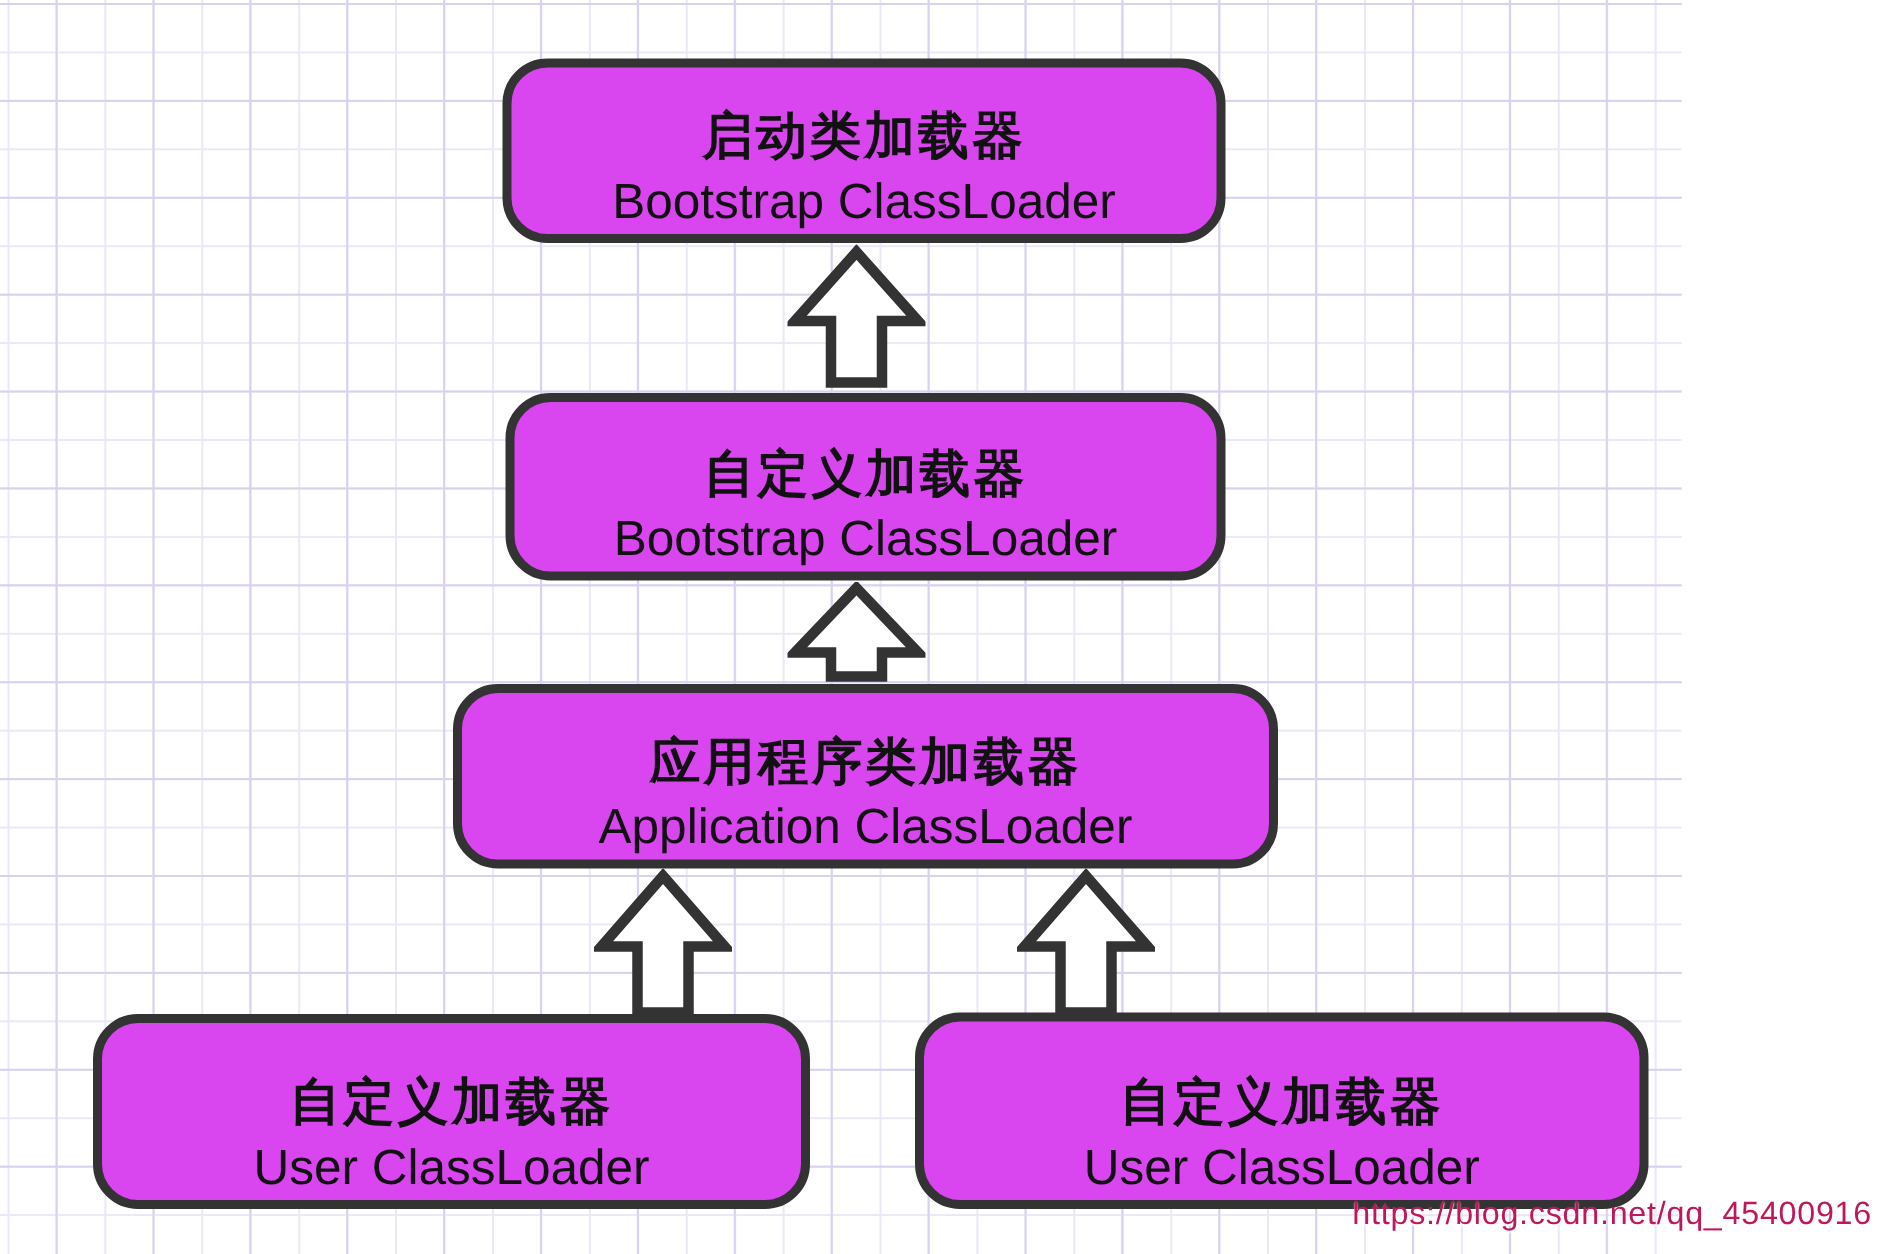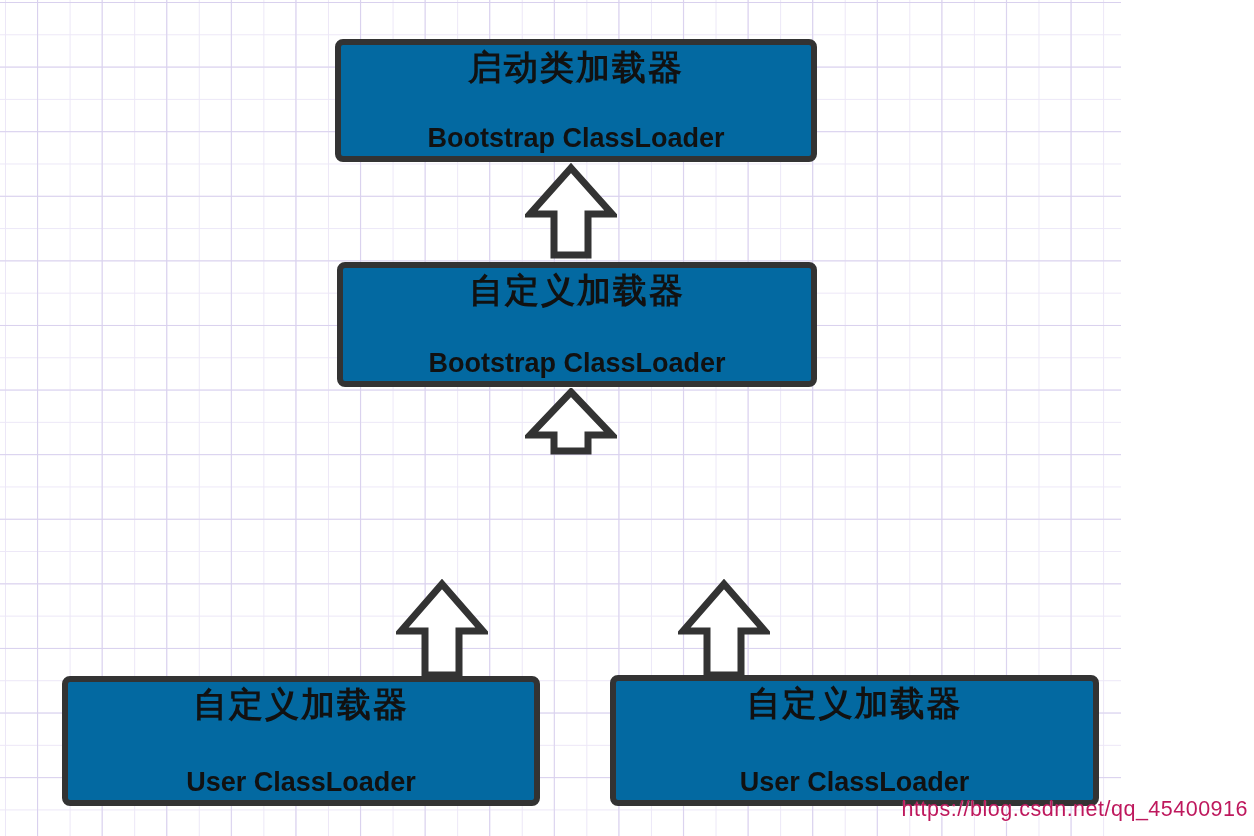--- a/index.html
+++ b/index.html
@@ -26,39 +26,39 @@
       linear-gradient(to right, #d9d1ee 1.4px, transparent 1.4px),
       linear-gradient(to bottom, #d9d1ee 1.4px, transparent 1.4px),
       linear-gradient(to right, #ece7f7 1.2px, transparent 1.2px),
       linear-gradient(to bottom, #ece7f7 1.2px, transparent 1.2px);
     background-size: 64.6px 64.6px, 64.6px 64.6px, 32.3px 32.3px, 32.3px 32.3px;
     background-position: 37px 2px, 0px 2px, 5px 2px, 0px 2px;
   }
   .node {
     position: absolute;
     box-sizing: border-box;
-    background: #0369a1;
+    background: #d946ef;
     border: 6px solid #333333;
-    border-radius: 8px;
+    border-radius: 30px;
     display: flex;
     flex-direction: column;
     align-items: center;
-    justify-content: space-between;
+    justify-content: flex-end;
     text-align: center;
     color: #111111;
   }
   .node .zh {
     font-size: 34px;
     font-weight: 600;
     line-height: 1.3;
     letter-spacing: 2px;
   }
   .node .en {
-    font-size: 27px;
-    font-weight: 700;
+    font-size: 33px;
+    font-weight: 400;
     line-height: 1.3;
   }
   .arrow {
     position: absolute;
     display: block;
   }
   .watermark {
     position: absolute;
     top: 797px;
     right: 6px;
@@ -87,20 +87,24 @@
 
   <div class="node" style="left:337px; top:262px; width:480px; height:125px;">
     <div class="zh">自定义加载器</div>
     <div class="en">Bootstrap ClassLoader</div>
   </div>
 
   <svg class="arrow" style="left:525px; top:388px;" width="92" height="67" viewBox="0 0 92 67">
     <polygon points="46,4 87,47 63,47 63,63 29,63 29,47 5,47" fill="#ffffff" stroke="#333333" stroke-width="7" stroke-linejoin="miter"></polygon>
   </svg>
 
+  <div class="node" style="left:302px; top:456px; width:550px; height:123px;">
+    <div class="zh">应用程序类加载器</div>
+    <div class="en">Application ClassLoader</div>
+  </div>
 
   <svg class="arrow" style="left:396px; top:579px;" width="92" height="99" viewBox="0 0 92 99">
     <polygon points="46,5 87,52 63,52 63,96 29,96 29,52 5,52" fill="#ffffff" stroke="#333333" stroke-width="7" stroke-linejoin="miter"></polygon>
   </svg>
 
   <svg class="arrow" style="left:678px; top:579px;" width="92" height="99" viewBox="0 0 92 99">
     <polygon points="46,5 87,52 63,52 63,96 29,96 29,52 5,52" fill="#ffffff" stroke="#333333" stroke-width="7" stroke-linejoin="miter"></polygon>
   </svg>
 
   <div class="node" style="left:62px; top:676px; width:478px; height:130px;">

